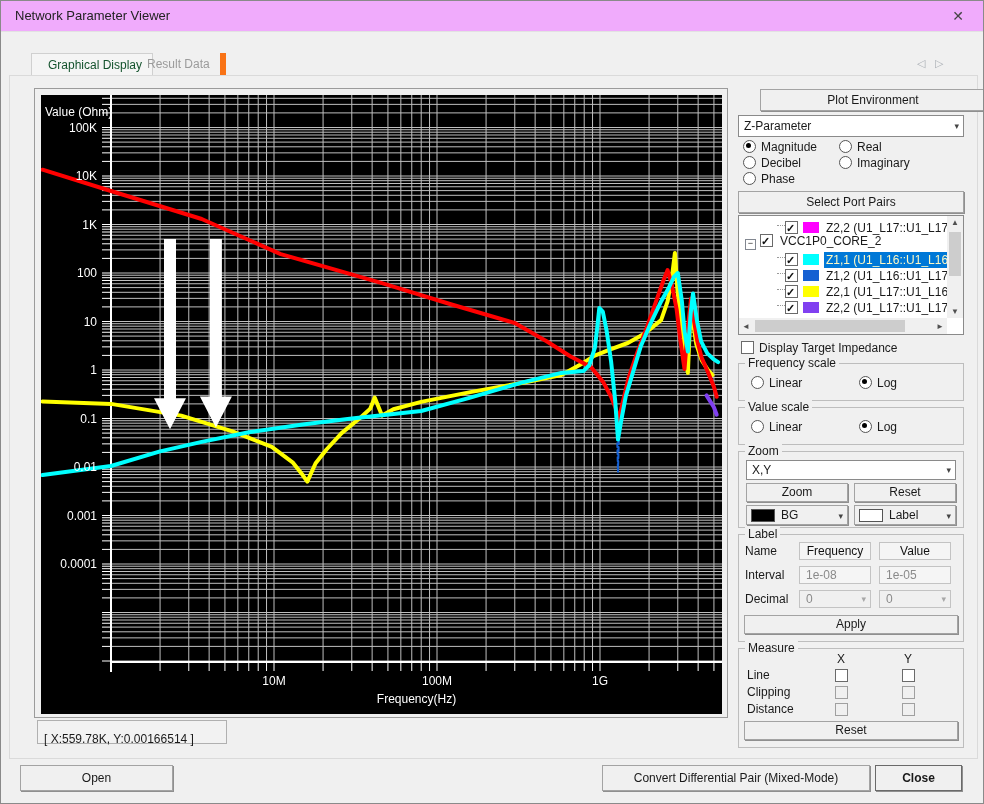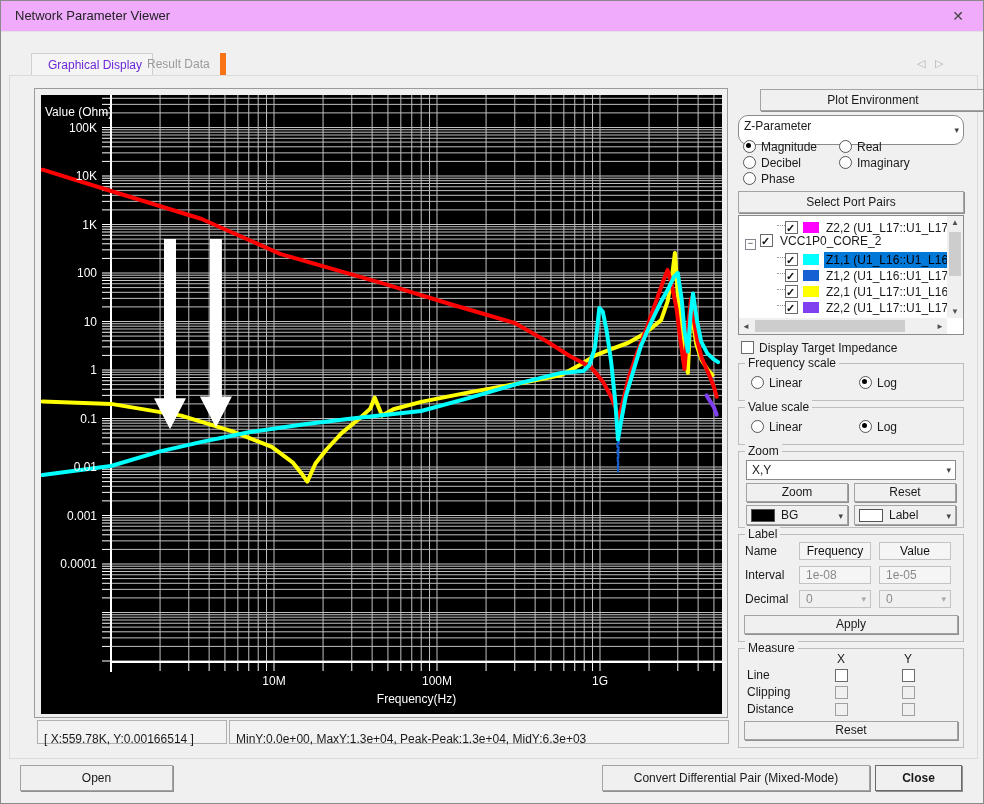--- a/index.html
+++ b/index.html
@@ -2,21 +2,21 @@
 <html><head>
 <meta charset="utf-8">
 <style>
   html,body{margin:0;padding:0;background:#cfcfcf;}
   body{font-family:"Liberation Sans", sans-serif;font-size:12px;color:#1a1a1a;}
   .dialog{position:relative;width:984px;height:804px;background:#f0f0f0;border:1px solid #8a8a8a;box-sizing:border-box;overflow:hidden;}
   .titlebar{position:absolute;left:0;top:0;width:100%;height:30px;background:#f0abfc;border-bottom:1px solid #e2e2e2;}
   .title-text{position:absolute;left:14px;top:7px;font-size:13px;color:#222;}
   .close-x{position:absolute;right:12px;top:4px;width:26px;height:22px;text-align:center;line-height:22px;font-size:14px;color:#444;cursor:pointer;}
   .tab{position:absolute;top:52px;height:23px;line-height:22px;padding:0 10px;box-sizing:border-box;}
-  .tab.active{left:30px;background:#f5f5f5;border:1px solid #d0d0d0;border-bottom:none;color:#6d28d9;padding-left:16px;}
+  .tab.active{left:30px;background:#f5f5f5;border:1px solid #d0d0d0;border-bottom:none;color:#14532d;padding-left:16px;}
   .tab.inactive{left:136px;color:#9b9b9b;border-right:6px solid #f97316;}
   .tab-nav{position:absolute;top:56px;font-size:11px;color:#a8adb3;}
   .pane{position:absolute;left:8px;top:74px;width:967px;height:682px;border:1px solid #dadada;background:#f0f0f0;}
   .plot-frame{position:absolute;left:33px;top:87px;width:694px;height:630px;background:#f0f0f0;border:1px solid #9b9b9b;box-sizing:border-box;}
   .plot-black{position:absolute;left:40px;top:94px;width:681px;height:619px;background:#000;}
   .plot-black svg{display:block;}
   
   .rp-btn{position:absolute;background:#f0f0f0;border:1px solid #a3a3a3;box-shadow:1px 1px 0 #8f8f8f;text-align:center;box-sizing:border-box;cursor:pointer;}
   .combo{position:absolute;background:#fff;border:1px solid #8a8a8a;box-sizing:border-box;padding-left:5px;cursor:pointer;}
   .combo .arr{position:absolute;right:4px;top:50%;transform:translateY(-50%);font-size:9px;color:#444;}
@@ -29,21 +29,21 @@
   .group-label{position:absolute;top:-8px;left:6px;background:#f0f0f0;padding:0 3px;}
   .abs{position:absolute;}
   
   .tree{position:absolute;left:737px;top:214px;width:226px;height:120px;background:#fff;border:1px solid #8a8a8a;box-sizing:border-box;overflow:hidden;}
   .tree-rows{position:absolute;left:0;top:1px;right:16px;bottom:16px;overflow:hidden;}
   .trow{height:16px;line-height:16px;white-space:nowrap;position:relative;}
   .trow .stub{display:inline-block;width:8px;height:8px;border-bottom:1px dotted #999;vertical-align:6px;}
   .expander{display:inline-block;width:9px;height:9px;border:1px solid #828790;background:#fff;line-height:7px;text-align:center;font-size:9px;vertical-align:-1px;margin-right:4px;}
   .swatch{display:inline-block;width:16px;height:11px;vertical-align:-1px;margin-right:5px;}
   .tlabel{display:inline-block;padding:0 2px;}
-  .tlabel.sel{background:#0078d7;color:#000000;}
+  .tlabel.sel{background:#0078d7;color:#fef9c3;}
   .sb{position:absolute;background:#f0f0f0;}
   .sb-btn{position:absolute;font-size:8px;color:#505050;text-align:center;line-height:14px;cursor:pointer;}
   .sb-thumb{position:absolute;background:#cdcdcd;cursor:pointer;}
   
   .field{position:absolute;background:#f5f5f5;border:1px solid #c3c3c3;box-sizing:border-box;text-align:center;color:#111;}
   .field.gray{color:#8a8a8a;}
   .dcombo{position:absolute;background:#f0f0f0;border:1px solid #c3c3c3;box-sizing:border-box;padding-left:6px;color:#8a8a8a;}
   .dcombo .arr{position:absolute;right:4px;top:50%;transform:translateY(-50%);font-size:9px;color:#a8a8a8;}
   .split-btn{position:absolute;background:#f0f0f0;border:1px solid #a3a3a3;box-shadow:1px 1px 0 #8f8f8f;box-sizing:border-box;cursor:pointer;}
   .split-btn .csw{position:absolute;left:4px;top:3px;width:24px;height:13px;border:1px solid #555;box-sizing:border-box;}
@@ -363,21 +363,21 @@
         <text x="56" y="473" fill="#ffffff" font-size="12" font-family="&quot;Liberation Sans&quot;, sans-serif" text-anchor="end">0.0001</text>
         <text x="233" y="590" fill="#ffffff" font-size="12" font-family="&quot;Liberation Sans&quot;, sans-serif" text-anchor="middle">10M</text>
         <text x="396" y="590" fill="#ffffff" font-size="12" font-family="&quot;Liberation Sans&quot;, sans-serif" text-anchor="middle">100M</text>
         <text x="559" y="590" fill="#ffffff" font-size="12" font-family="&quot;Liberation Sans&quot;, sans-serif" text-anchor="middle">1G</text>
         <text x="375.5" y="608" fill="#ffffff" font-size="12" font-family="&quot;Liberation Sans&quot;, sans-serif" text-anchor="middle">Frequency(Hz)</text>
       </svg>
   </div>
 
   <div class="rp-btn" style="left:737px;top:88px;width:226px;height:22px;line-height:20px;margin-left:22px;">Plot Environment</div>
 
-  <div class="combo" style="left:737px;top:114px;width:226px;height:30px;line-height:20px;border-radius:10px;">
+  <div class="combo" style="left:737px;top:114px;width:226px;height:22px;line-height:20px;">
     <span>Z-Parameter</span>
     <span class="arr">▾</span>
   </div>
 
   <div class="abs" style="left:742px;top:139px;">
     <span class="radio sel"></span><span>Magnitude</span>
   </div>
   <div class="abs" style="left:838px;top:139px;">
     <span class="radio"></span><span>Real</span>
   </div>
@@ -490,19 +490,18 @@
     <div class="abs" style="left:8px;top:36px;">Clipping</div>
     <span class="cb dis abs" style="left:96px;top:37px;"></span>
     <span class="cb dis abs" style="left:163px;top:37px;"></span>
     <div class="abs" style="left:8px;top:53px;">Distance</div>
     <span class="cb dis abs" style="left:96px;top:54px;"></span>
     <span class="cb dis abs" style="left:163px;top:54px;"></span>
     <div class="rp-btn" style="left:5px;top:72px;width:214px;height:19px;line-height:17px;">Reset</div>
   </div>
 
   <div class="statusfield" style="left:36px;top:719px;width:190px;">[ X:559.78K, Y:0.00166514 ]</div>
-  <div class="statusfield" style="left:228px;top:719px;width:500px;">MinY:0.0e+00, MaxY:1.3e+04, Peak-Peak:1.3e+04, MidY:6.3e+03</div>
 
   <div class="footer-btn" style="left:19px;top:764px;width:153px;">Open</div>
   <div class="footer-btn" style="left:601px;top:764px;width:268px;">Convert Differential Pair (Mixed-Mode)</div>
   <div class="footer-btn" style="left:874px;top:764px;width:87px;font-weight:bold;border-color:#6a6a6a;">Close</div>
 
 </div>
 
 </body></html>

